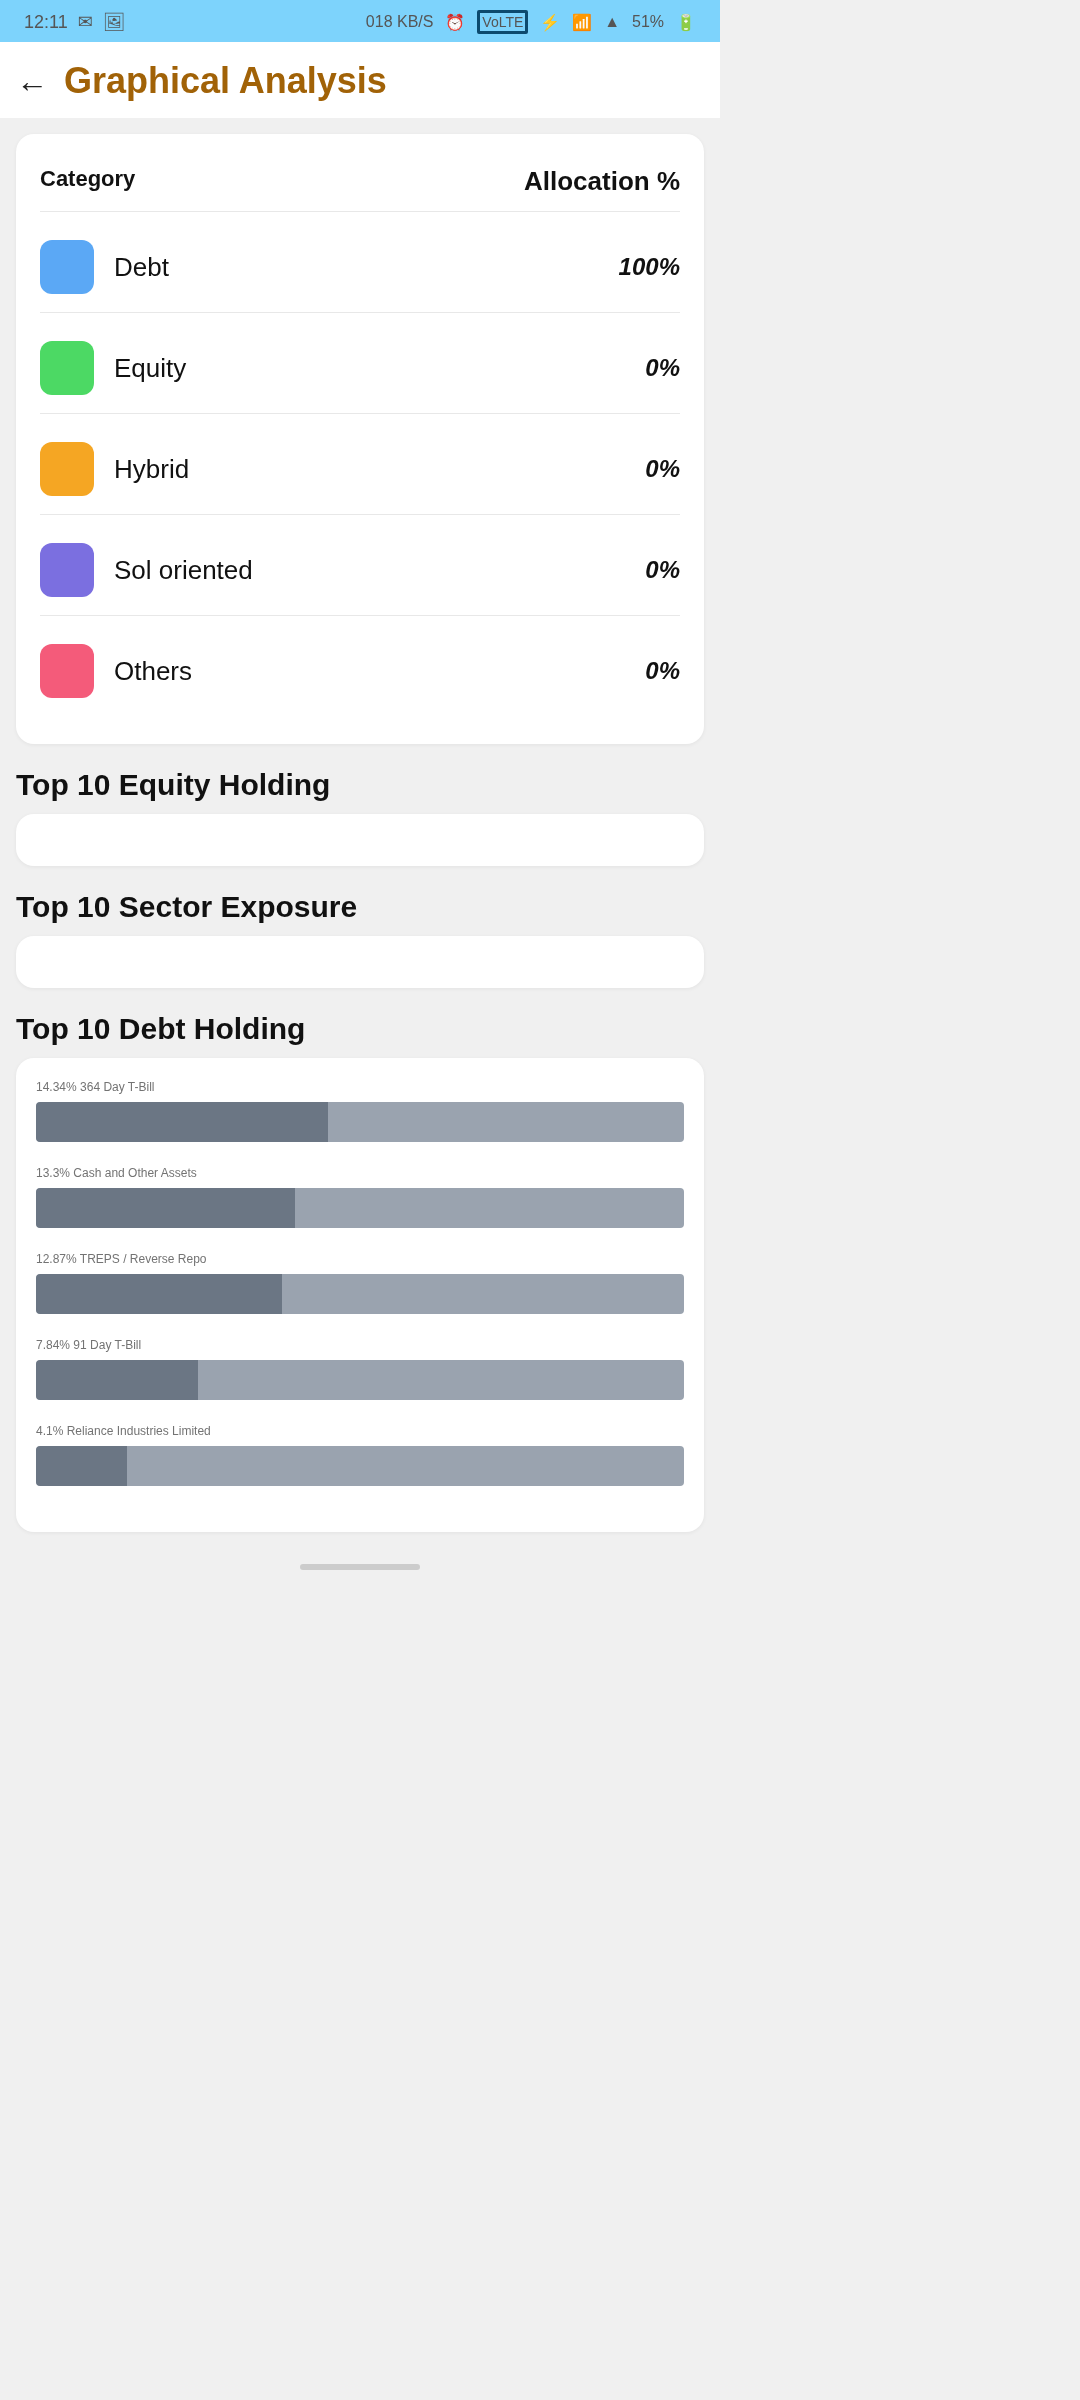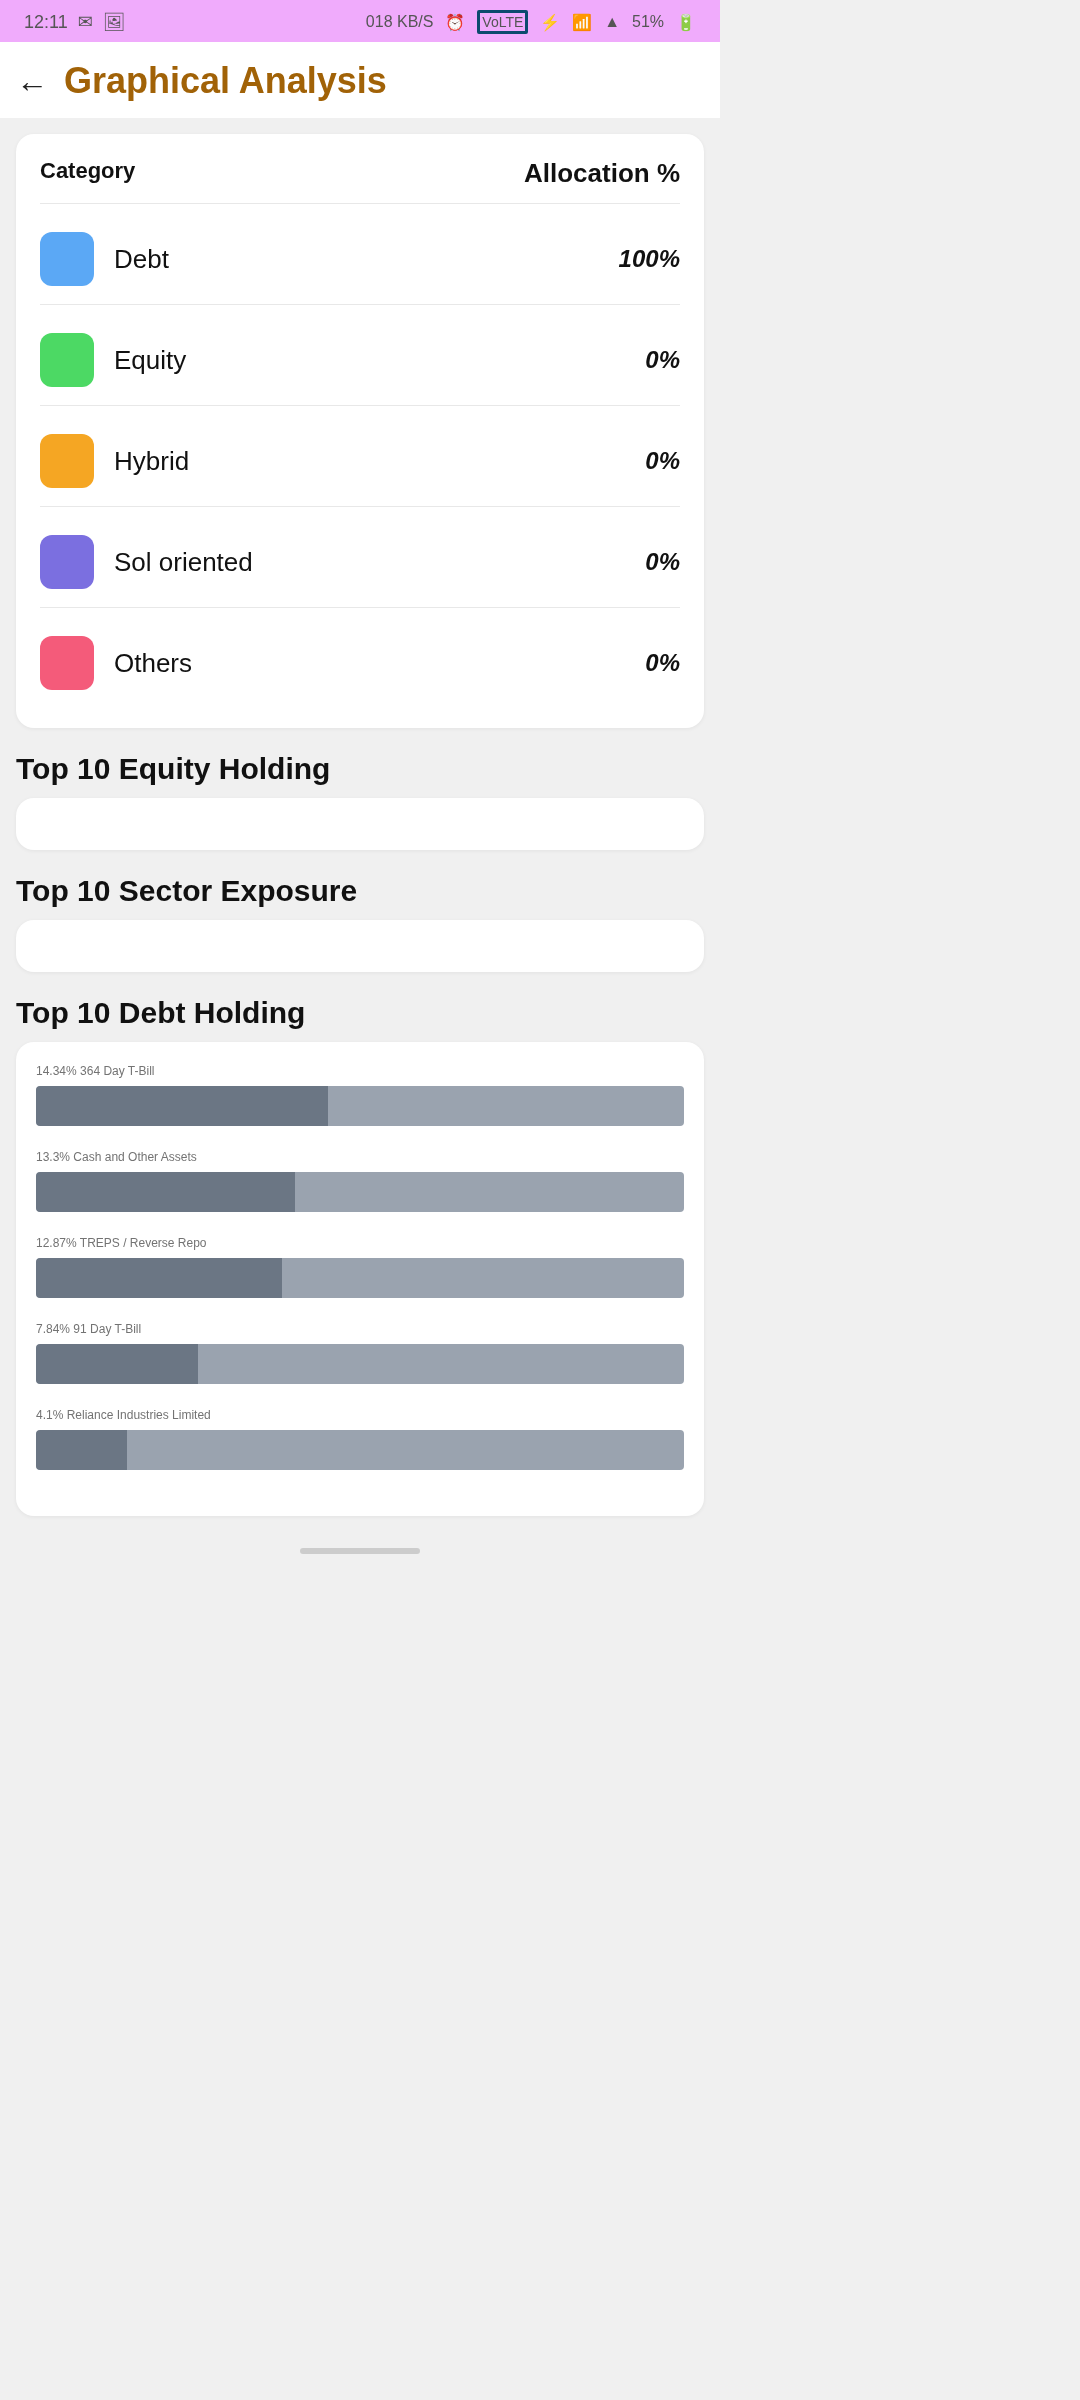--- a/index.html
+++ b/index.html
@@ -13,21 +13,21 @@
       font-size: 22px;
       color: #222;
     }
 
     
     .status-bar {
       display: flex;
       justify-content: space-between;
       align-items: center;
       padding: 10px 24px 8px 24px;
-      background: #f0abfc;
+      background: #7dd3fc;
       font-size: 18px;
       color: #555;
     }
     .status-left { display: flex; align-items: center; gap: 10px; }
     .status-right { display: flex; align-items: center; gap: 12px; font-size: 16px; }
 
     
     .header {
       display: flex;
       align-items: center;
@@ -49,21 +49,21 @@
     
     .content {
       padding: 16px 16px;
       background: #f0f0f0;
     }
 
     
     .card {
       background: #fff;
       border-radius: 18px;
-      padding: 24px 24px;
+      padding: 32px 24px;
       margin-bottom: 24px;
       box-shadow: 0 1px 4px rgba(0,0,0,0.06);
     }
 
     .card-header-row {
       display: flex;
       justify-content: space-between;
       padding-bottom: 10px;
     }
     .col-category {

